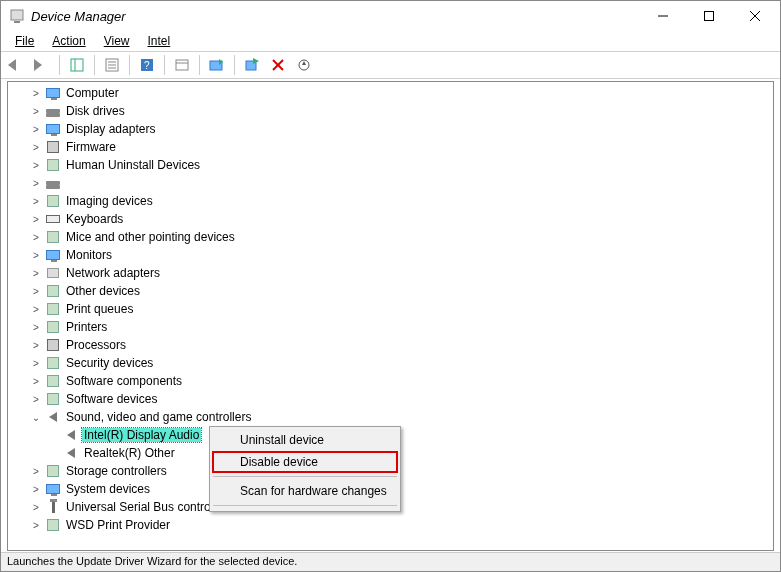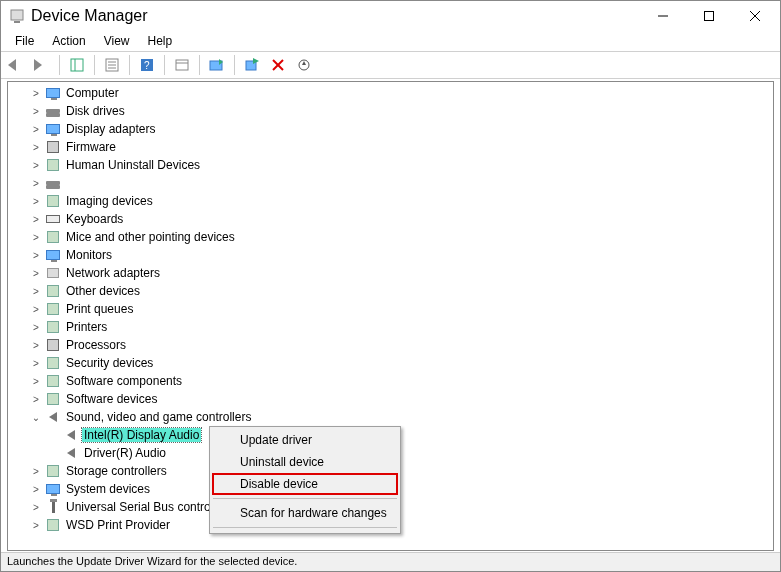--- a/index.html
+++ b/index.html
@@ -1,22 +1,22 @@
 <!DOCTYPE html>
 <html><head>
 <meta charset="utf-8">
 <style>
 * { box-sizing: border-box; margin: 0; padding: 0; font-family: "Segoe UI", Tahoma, sans-serif; }
 body { background: #fff; width: 781px; height: 572px; overflow: hidden; border: 1px solid #888; position: relative; }
 .titlebar { height: 30px; display: flex; align-items: center; padding: 0 2px 0 8px; background: #fff; }
 .titlebar .app-icon { width: 16px; height: 16px; margin-right: 6px; }
-.titlebar .title { font-size: 16px; flex: 1; }
+.titlebar .title { font-size: 13px; flex: 1; font-style: italic; }
 .titlebar .ctrl { width: 46px; height: 30px; display: flex; align-items: center; justify-content: center; font-size: 14px; }
 .menubar { height: 20px; display: flex; align-items: center; padding: 0 6px; font-size: 12px; gap: 2px; }
-.menubar .menu { padding: 2px 8px; }
+.menubar .menu { padding: 2px 8px; text-decoration: underline; }
 .toolbar { height: 28px; border-top: 1px solid #d0d0d0; border-bottom: 1px solid #d0d0d0; display: flex; align-items: center; padding: 0 4px; gap: 4px; }
 .toolbar .tb { width: 22px; height: 22px; display: flex; align-items: center; justify-content: center; }
 .toolbar .sep { width: 1px; height: 20px; background: #ccc; margin: 0 2px; }
 .content { position: absolute; top: 80px; left: 6px; right: 6px; bottom: 20px; border: 1px solid #888; overflow: hidden; display: flex; }
 .tree { flex: 1; overflow-y: scroll; padding: 2px 0 2px 2px; font-size: 12px; }
 .node { display: flex; align-items: center; height: 18px; padding-left: 20px; white-space: nowrap; }
 .node .exp { width: 12px; text-align: center; color: #555; font-size: 10px; }
 .node .ic { width: 16px; height: 16px; margin: 0 3px; display: flex; align-items: center; justify-content: center; }
 .node .lbl { padding: 0 2px; }
 .child { padding-left: 38px; }
@@ -65,21 +65,21 @@
         <line x1="0" y1="0" x2="10" y2="10" stroke="#000"></line>
         <line x1="10" y1="0" x2="0" y2="10" stroke="#000"></line>
       </svg>
     </div>
 </div>
 
 <div class="menubar">
   <div class="menu">File</div>
   <div class="menu">Action</div>
   <div class="menu">View</div>
-  <div class="menu">Help</div>
+  <div class="menu">Intel</div>
 </div>
 
 <div class="toolbar">
   <div class="tb">
       <svg width="16" height="12">
         <polygon points="8,0 8,12 0,6" fill="#888"></polygon>
       </svg>
     </div>
   <div class="tb">
       <svg width="16" height="12">
@@ -283,21 +283,21 @@
         <span class="ic">
           <div class="icon-speaker"></div>
         </span>
         <span class="lbl">Intel(R) Display Audio</span>
       </div>
       <div class="node child">
         <span class="exp"></span>
         <span class="ic">
           <div class="icon-speaker"></div>
         </span>
-        <span class="lbl">Driver(R) Audio</span>
+        <span class="lbl">Realtek(R) Other</span>
       </div>
       <div class="node">
         <span class="exp">&gt;</span>
         <span class="ic">
           <div class="icon-generic"></div>
         </span>
         <span class="lbl">Storage controllers</span>
       </div>
       <div class="node">
         <span class="exp">&gt;</span>
@@ -317,21 +317,20 @@
         <span class="exp">&gt;</span>
         <span class="ic">
           <div class="icon-generic"></div>
         </span>
         <span class="lbl">WSD Print Provider</span>
       </div>
     </div>
 </div>
 
 <div class="ctx-menu">
-  <div class="ctx-item">Update driver</div>
   <div class="ctx-item">Uninstall device</div>
   <div class="ctx-item ctx-hl">Disable device</div>
   <div class="ctx-sep"></div>
   <div class="ctx-item">Scan for hardware changes</div>
   <div class="ctx-sep"></div>
 </div>
 
 <div class="statusbar">Launches the Update Driver Wizard for the selected device.</div>
 
 </body></html>

